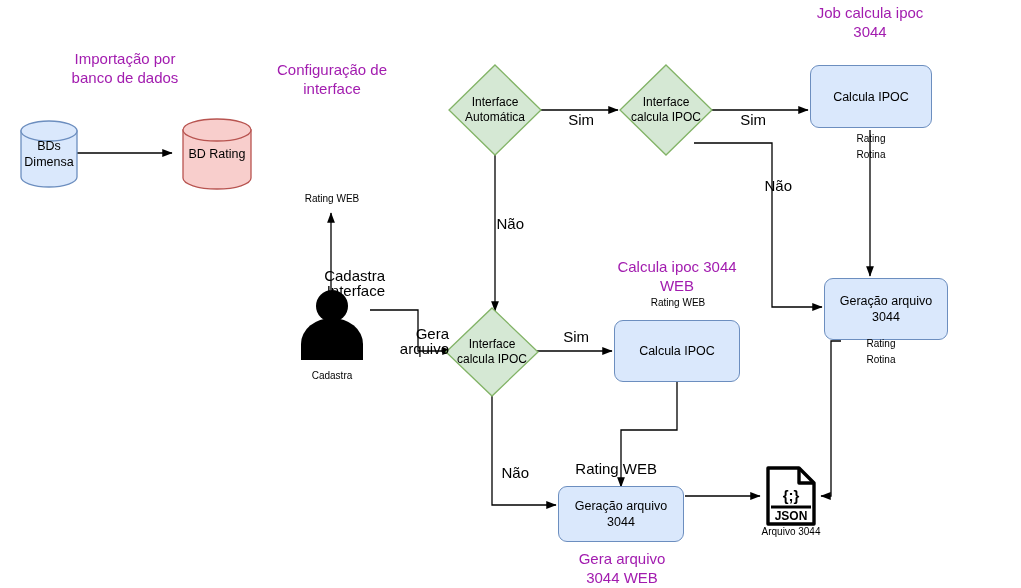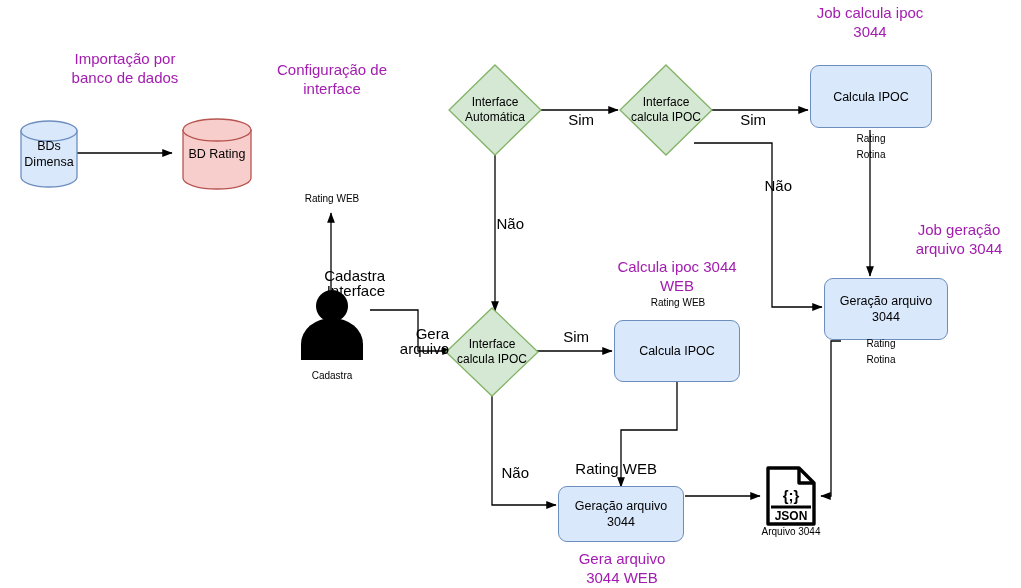--- a/index.html
+++ b/index.html
@@ -88,22 +88,20 @@
 
   <div class="group-title" style="left:252px;top:60px;width:160px;">Configuração de
 interface</div>
 
   <div class="group-title" style="left:790px;top:3px;width:160px;">Job calcula ipoc
 3044</div>
 
   <div class="group-title" style="left:592px;top:257px;width:170px;">Calcula ipoc 3044
 WEB</div>
 
-  <div class="group-title" style="left:900px;top:220px;width:118px;">Job geração
-arquivo 3044</div>
 
   <div class="group-title" style="left:548px;top:549px;width:148px;">Gera arquivo
 3044 WEB</div>
 
   <div class="cyl" style="left:20px;top:120px;width:58px;height:68px;">
     <svg width="58" height="68" viewBox="0 0 58 68">
       <path d="M1,11 L1,57 A28,10 0 0 0 57,57 L57,11 Z" fill="#dae8fc" stroke="#6c8ebf" stroke-width="1.3"></path>
       <ellipse cx="29" cy="11" rx="28" ry="10" fill="#dae8fc" stroke="#6c8ebf" stroke-width="1.3"></ellipse>
     </svg>
     <div class="cyl-label">BDs

